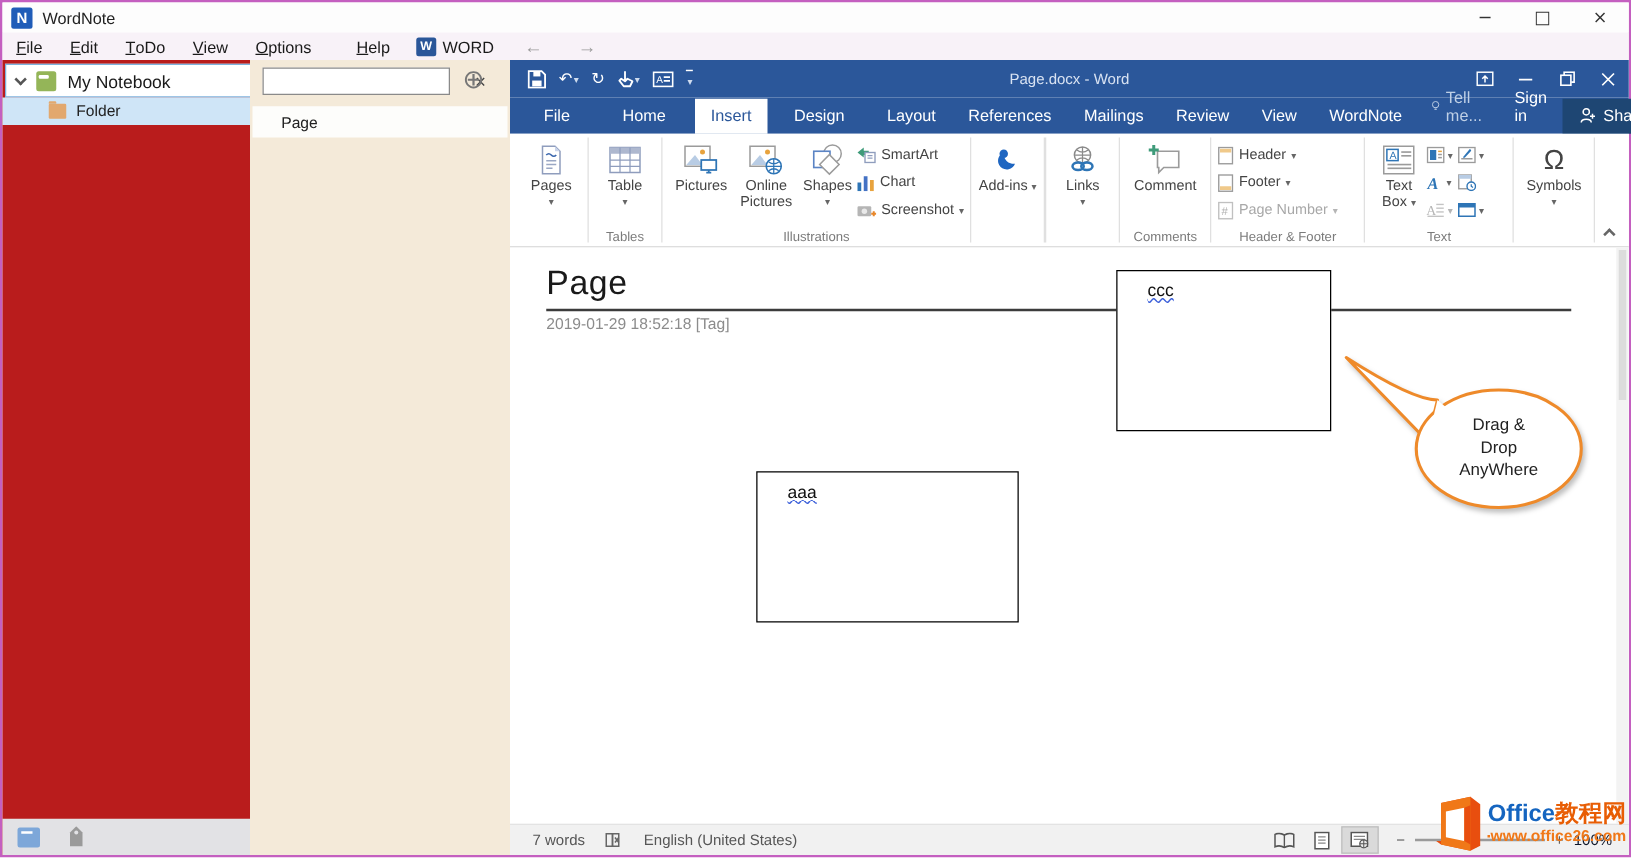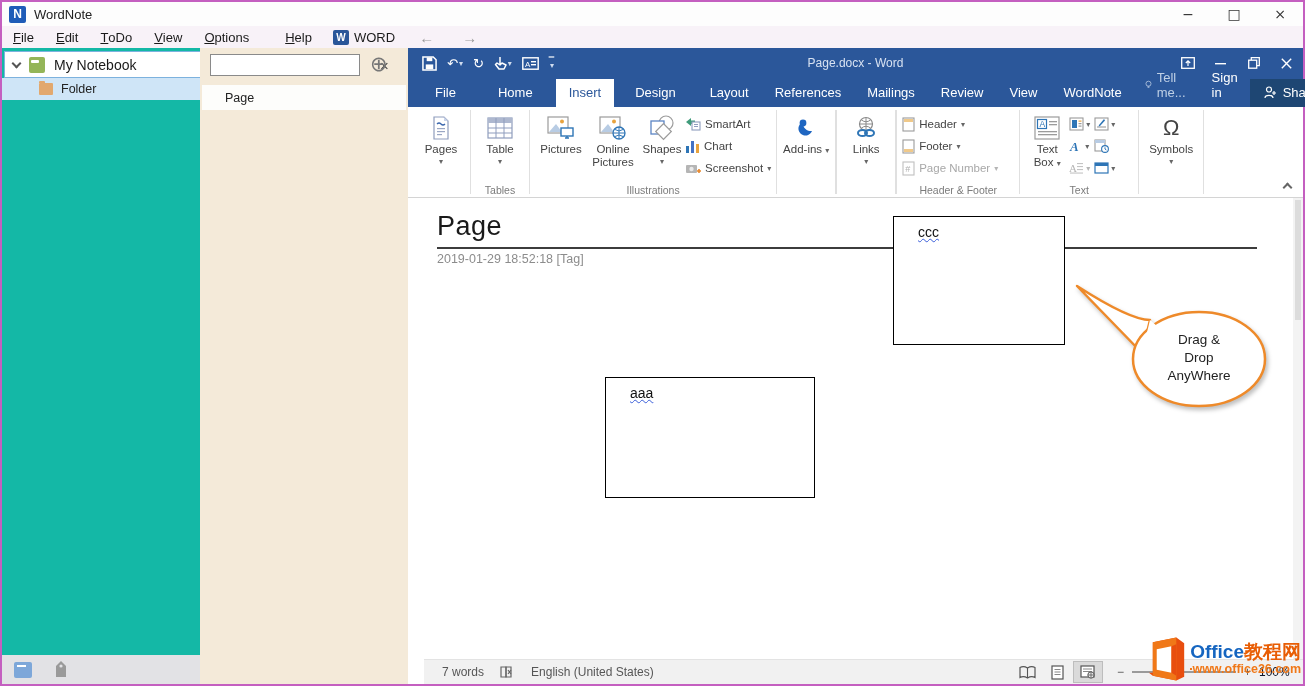--- a/index.html
+++ b/index.html
@@ -21,21 +21,21 @@
   .menubar { position:absolute; left:2px; top:26px; right:2px; height:22px; background:#f8f2f8;
              display:flex; align-items:center; font-size:13px; color:#1a1a1a; }
   .menu-item { padding:0 11px; height:100%; display:flex; align-items:center; }
   .menu-item .akey { text-decoration:underline; }
   .word-menu { display:flex; align-items:center; gap:5px; padding:0 10px; }
   .wicon { width:16px; height:15px; background:#2a5699; border-radius:2px; color:#fff; font-size:10px;
            font-weight:bold; display:flex; align-items:center; justify-content:center; }
   .nav-arrow { color:#9a9a9a; font-size:15px; font-weight:bold; padding:0 14px; }
 
   
-  .sidebar { position:absolute; left:2px; top:48px; width:232px; bottom:2px; background:#14b8a6; }
+  .sidebar { position:absolute; left:2px; top:48px; width:232px; bottom:2px; background:#b91c1c; }
   .nb-row { margin:3px 2px 0 2px; height:27px; background:#fff; border:1px solid #7db2de;
             display:flex; align-items:center; font-size:14px; color:#1a1a1a; }
   .chev { width:7px; height:7px; border-right:2px solid #555; border-bottom:2px solid #555;
           transform:rotate(45deg); margin:0 9px 3px 8px; }
   .nb-icon { width:16px; height:16px; background:#94b558; border-radius:2px; position:relative; margin-right:9px; }
   .nb-icon:before { content:""; position:absolute; left:2px; top:3px; width:8px; height:3px; background:#fff; border-radius:1px;}
   .folder-row { height:22px; background:#cfe5f7; display:flex; align-items:center; font-size:12.5px; color:#222; padding-left:37px;}
   .fold-icon { width:14px; height:12px; background:#e2a86e; border-radius:1px; margin-right:8px; position:relative;}
   .fold-icon:before { content:""; position:absolute; left:0; top:-2px; width:6px; height:2px; background:#e2a86e; border-radius:1px 1px 0 0;}
   .side-bottom { position:absolute; left:0; bottom:0; right:0; height:29px; background:#e2e2e5;
@@ -93,21 +93,21 @@
   .docarea { position:absolute; left:0; top:150px; right:0; bottom:25px; background:#fff; overflow:hidden; }
   .doc-title { position:absolute; left:29px; top:13px; font-size:27px; font-weight:300; color:#1a1a1a; letter-spacing:0.5px;}
   .doc-rule { position:absolute; left:29px; top:49px; width:820px; height:2px; background:#3c3c3c; }
   .doc-meta { position:absolute; left:29px; top:54px; font-size:12.5px; color:#8c8c8c; }
   .tbox { position:absolute; border:1.5px solid #000; background:#fff; padding:7px 0 0 24px; font-size:14px; color:#111;}
   .tbox span { text-decoration:underline; text-decoration-style:wavy; text-decoration-color:#3b5fd9; text-decoration-thickness:1px; }
   .vscroll { position:absolute; right:0; top:0; width:10px; bottom:0; background:#f3f3f3; }
   .vscroll .thumb { position:absolute; left:2px; top:2px; width:6px; height:120px; background:#dcdcdc; }
 
   
-  .statusbar { position:absolute; left:16px; right:0; bottom:0; height:25px; background:#f1f1f1; border-top:1px solid #e3e3e3;
+  .statusbar { position:absolute; left:0; right:0; bottom:0; height:25px; background:#f1f1f1; border-top:1px solid #e3e3e3;
                display:flex; align-items:center; font-size:12px; color:#565656; padding:0 10px; }
   .sb-item { padding:0 8px; display:flex; align-items:center; gap:4px;}
   .views { margin-left:auto; display:flex; align-items:center; }
   .view-btn { width:30px; height:22px; display:flex; align-items:center; justify-content:center; }
   .view-btn.sel { background:#dadada; border:1px solid #bdbdbd; }
   .zoomctl { display:flex; align-items:center; gap:8px; margin-left:14px; }
   .zslider { position:relative; width:104px; height:14px; }
   .zslider .track { position:absolute; left:0; right:0; top:6px; height:2px; background:#9a9a9a; }
   .zslider .mid { position:absolute; left:50px; top:3px; width:1px; height:8px; background:#9a9a9a; }
   .zslider .thumb { position:absolute; left:44px; top:1px; width:5px; height:12px; background:#555; }
@@ -421,20 +421,32 @@
                 <ellipse cx="9.5" cy="17" rx="4.5" ry="3" fill="none" stroke="#2e75b6" stroke-width="2"></ellipse>
                 <ellipse cx="16.5" cy="17" rx="4.5" ry="3" fill="none" stroke="#2e75b6" stroke-width="2"></ellipse>
               </svg>
           </span>
           <span class="blabel">Links</span>
           <span class="dd">▾</span>
         </div>
       </div>
       <div class="gsep"></div>
 
+      <div class="grp" style="width:72px;">
+        <div class="bigbtn" style="width:62px;">
+          <span class="bicon">
+            <svg width="28" height="26" viewBox="0 0 28 26">
+                <path d="M8 6 h17 v13 h-12 l-4 4 v-4 h-1 z" fill="#fff" stroke="#9b9b9b" stroke-width="1.3"></path>
+                <path d="M5 1 v8 M1 5 h8" stroke="#3f9b7a" stroke-width="2.4"></path>
+              </svg>
+          </span>
+          <span class="blabel">Comment</span>
+        </div>
+        <div class="glabel">Comments</div>
+      </div>
       <div class="gsep"></div>
 
       <div class="grp" style="width:122px;">
         <div class="smallcol" style="align-items:flex-start;">
           <div class="smallbtn">
             <svg width="13" height="15" viewBox="0 0 13 15">
                 <rect x="1" y="1" width="11" height="13" fill="#fff" stroke="#9b9b9b" stroke-width="1.1"></rect>
                 <rect x="2" y="2" width="9" height="3" fill="#f0c98a"></rect>
               </svg>
             <span>Header</span>

